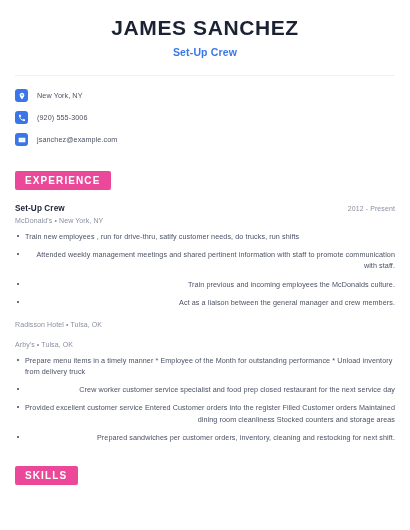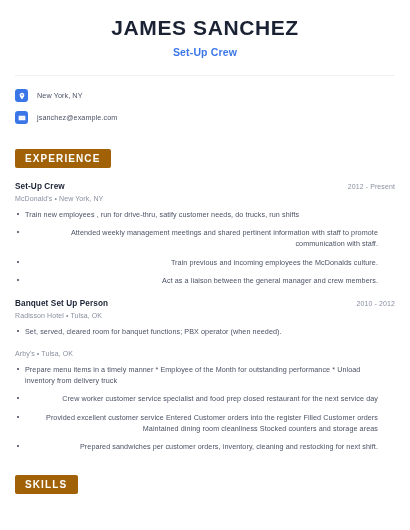--- a/index.html
+++ b/index.html
@@ -78,21 +78,21 @@
   }
   .contact-text {
     font-size: 7.2px;
     color: #4a5164;
     letter-spacing: 0.1px;
   }
 
   
   .section-badge {
     display: inline-block;
-    background: #a16207;
+    background: #ec4899;
     color: #ffffff;
     font-size: 10px;
     font-weight: bold;
     letter-spacing: 1.1px;
     padding: 4px 11px 4px 10px;
     border-radius: 2px;
   }
   .section-experience { margin-top: 24px; }
   .section-skills { margin-top: 22px; }
 
@@ -118,21 +118,21 @@
     letter-spacing: 0.1px;
   }
   .job-meta {
     margin-top: 4px;
     font-size: 7px;
     color: #8a90a0;
     letter-spacing: 0.1px;
   }
   .bullets {
     list-style: none;
-    margin: 7px 17px 0 0;
+    margin: 7px 0 0 0;
     padding: 0;
   }
   .bullets li {
     position: relative;
     padding-left: 10px;
     font-size: 7.2px;
     line-height: 1.55;
     color: #4a5164;
     letter-spacing: 0.08px;
   }
@@ -163,20 +163,28 @@
 
     <div class="contact-row">
       <span class="contact-icon">
         <svg viewBox="0 0 24 24">
             <path d="M12 2C8.1 2 5 5.1 5 9c0 5.2 7 13 7 13s7-7.8 7-13c0-3.9-3.1-7-7-7zm0 9.5A2.5 2.5 0 1 1 12 6.5a2.5 2.5 0 0 1 0 5z"></path>
           </svg>
       </span>
       <span class="contact-text">New York, NY</span>
     </div>
 
+    <div class="contact-row">
+      <span class="contact-icon">
+        <svg viewBox="0 0 24 24">
+            <path d="M6.6 10.8c1.4 2.8 3.8 5.1 6.6 6.6l2.2-2.2c.3-.3.7-.4 1-.2 1.2.4 2.4.6 3.6.6.6 0 1 .4 1 1V20c0 .6-.4 1-1 1C11.4 21 3 12.6 3 2.9c0-.6.4-1 1-1h3.5c.6 0 1 .4 1 1 0 1.3.2 2.5.6 3.6.1.3 0 .7-.2 1l-2.3 2.3z"></path>
+          </svg>
+      </span>
+      <span class="contact-text">(920) 555-3006</span>
+    </div>
 
     <div class="contact-row">
       <span class="contact-icon">
         <svg viewBox="0 0 24 24">
             <path d="M2 5h20v14H2V5zm10 8L3.2 6.6 3 7l9 6.6L21 7l-.2-.4L12 13z"></path>
           </svg>
       </span>
       <span class="contact-text">jsanchez@example.com</span>
     </div>
 
@@ -195,27 +203,22 @@
         <div class="job-meta">McDonald's • New York, NY</div>
         <ul class="bullets">
           <li>Train new employees , run for drive-thru, satify customer needs, do trucks, run shifts</li>
           <li>Attended weekly management meetings and shared pertinent information with staff to promote communication with staff.</li>
           <li>Train previous and incoming employees the McDonalds culture.</li>
           <li>Act as a liaison between the general manager and crew members.</li>
         </ul>
       </div>
 
       <div class="job">
-        <div class="job-head">
-          <span class="job-role">Banquet Set Up Person</span>
-          <span class="job-dates">2010 - 2012</span>
-        </div>
         <div class="job-meta">Radisson Hotel • Tulsa, OK</div>
         <ul class="bullets">
-          <li>Set, served, cleared room for banquet functions; PBX operator (when needed).</li>
         </ul>
       </div>
 
       <div class="job">
         <div class="job-meta">Arby's • Tulsa, OK</div>
         <ul class="bullets">
           <li>Prepare menu items in a timely manner * Employee of the Month for outstanding performance * Unload inventory from delivery truck</li>
           <li>Crew worker customer service specialist and food prep closed restaurant for the next service day</li>
           <li>Provided excellent customer service Entered Customer orders into the register Filled Customer orders Maintained dining room cleanliness Stocked counters and storage areas</li>
           <li>Prepared sandwiches per customer orders, inventory, cleaning and restocking for next shift.</li>

